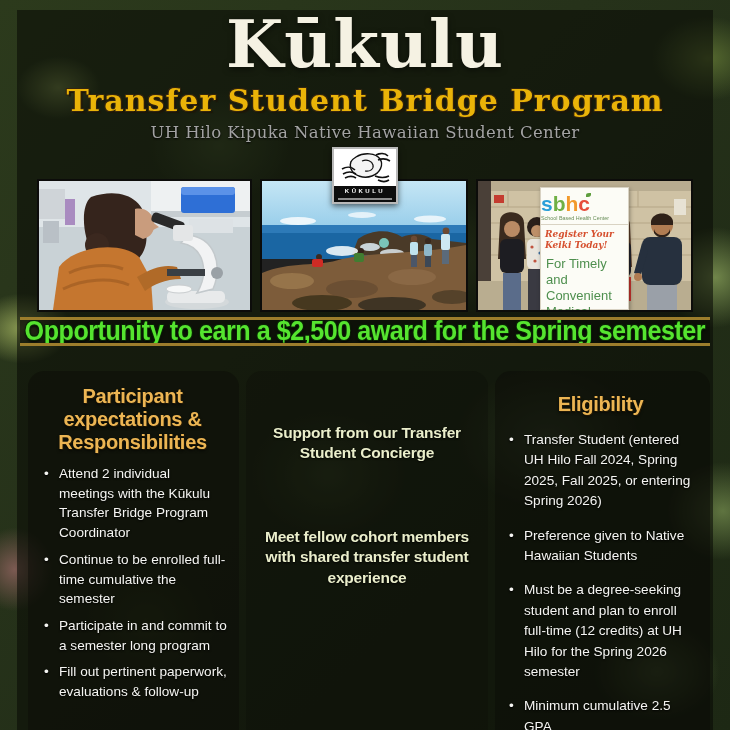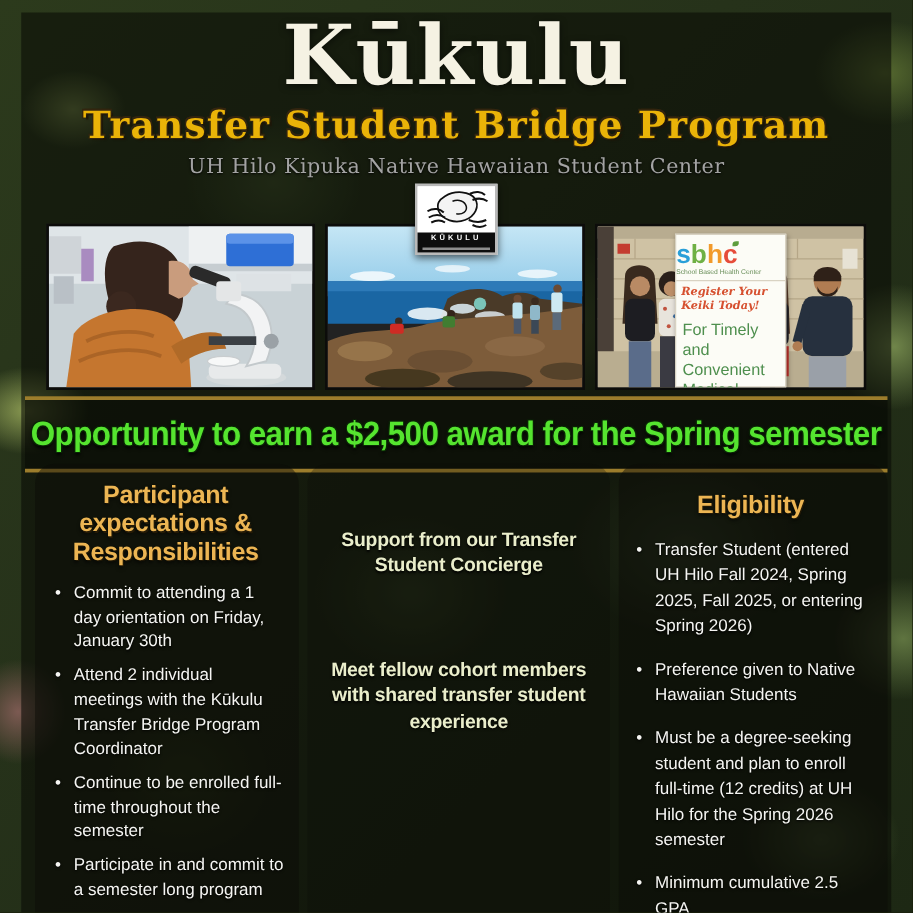--- a/index.html
+++ b/index.html
@@ -54,21 +54,21 @@
     box-sizing:border-box;text-align:left;padding-top:5px;box-shadow:1px 2px 4px rgba(0,0,0,.35);}
   .sbhc-brand{font-size:21px;font-weight:bold;line-height:1;letter-spacing:0;}
   .sbhc-brand .l1{color:#2a9fd8;} .sbhc-brand .l2{color:#6fb044;} .sbhc-brand .l3{color:#f29a2b;} .sbhc-brand .l4{color:#e64c3a;}
   .sbhc-leaf{display:inline-block;width:5px;height:4px;background:#5e9e3e;border-radius:60% 0 60% 0;vertical-align:top;margin-left:-4px;}
   .sbhc-sub{font-size:5.4px;color:#6a8f5a;margin-top:1px;border-bottom:1px solid #d9d3c3;padding-bottom:3px;}
   .sbhc-tagline{font-family:"DejaVu Serif",serif;font-style:italic;font-weight:bold;font-size:9px;color:#d6502f;
     line-height:1.2;margin-top:4px;padding:0 4px;}
   .sbhc-body{font-size:13px;color:#4e8f4e;line-height:1.25;margin-top:5px;padding:0 5px;}
 
   
-  .award{position:absolute;left:20px;right:20px;top:317px;height:61px;box-sizing:border-box;
+  .award{position:absolute;left:20px;right:20px;top:317px;height:29px;box-sizing:border-box;
     border-top:3px solid #9c7d2c;border-bottom:3px solid #9c7d2c;background:rgba(4,6,3,.45);
     display:flex;align-items:center;justify-content:center;overflow:hidden;}
   .award span{display:inline-block;white-space:nowrap;font-weight:bold;font-size:27px;letter-spacing:-.5px;
     transform:scaleX(.93);color:#55e42f;
     text-shadow:-1px -1px 0 #0a2505,1px -1px 0 #0a2505,-1px 1px 0 #0a2505,1px 1px 0 #0a2505,0 2px 3px #000;}
 
   
   .cols{position:absolute;left:28px;right:20px;top:371px;bottom:0;display:flex;gap:7px;}
   .col{box-sizing:border-box;border-radius:16px 16px 0 0;}
   .col-left{width:211px;background:rgba(10,12,7,.45);padding:10px 12px 0 10px;}
@@ -254,23 +254,22 @@
 
   <div class="award">
     <span>Opportunity to earn a $2,500 award for the Spring semester</span>
   </div>
 
   <div class="cols">
 
     <section class="col col-left">
       <h3 class="gold">Participant expectations &amp; Responsibilities</h3>
       <ul class="blist">
-        <li>Commit to attending a 1 day orientation on Friday, January 30th</li>
         <li>Attend 2 individual meetings with the Kūkulu Transfer Bridge Program Coordinator</li>
-        <li>Continue to be enrolled full-time throughout the semester</li>
+        <li>Continue to be enrolled full-time cumulative the semester</li>
         <li>Participate in and commit to a semester long program</li>
         <li>Fill out pertinent paperwork, evaluations &amp; follow-up</li>
       </ul>
     </section>
 
     <section class="col col-mid">
       <p class="mid-item m1">Support from our Transfer Student Concierge</p>
       <p class="mid-item m2">Meet fellow cohort members with shared transfer student experience</p>
     </section>
 

